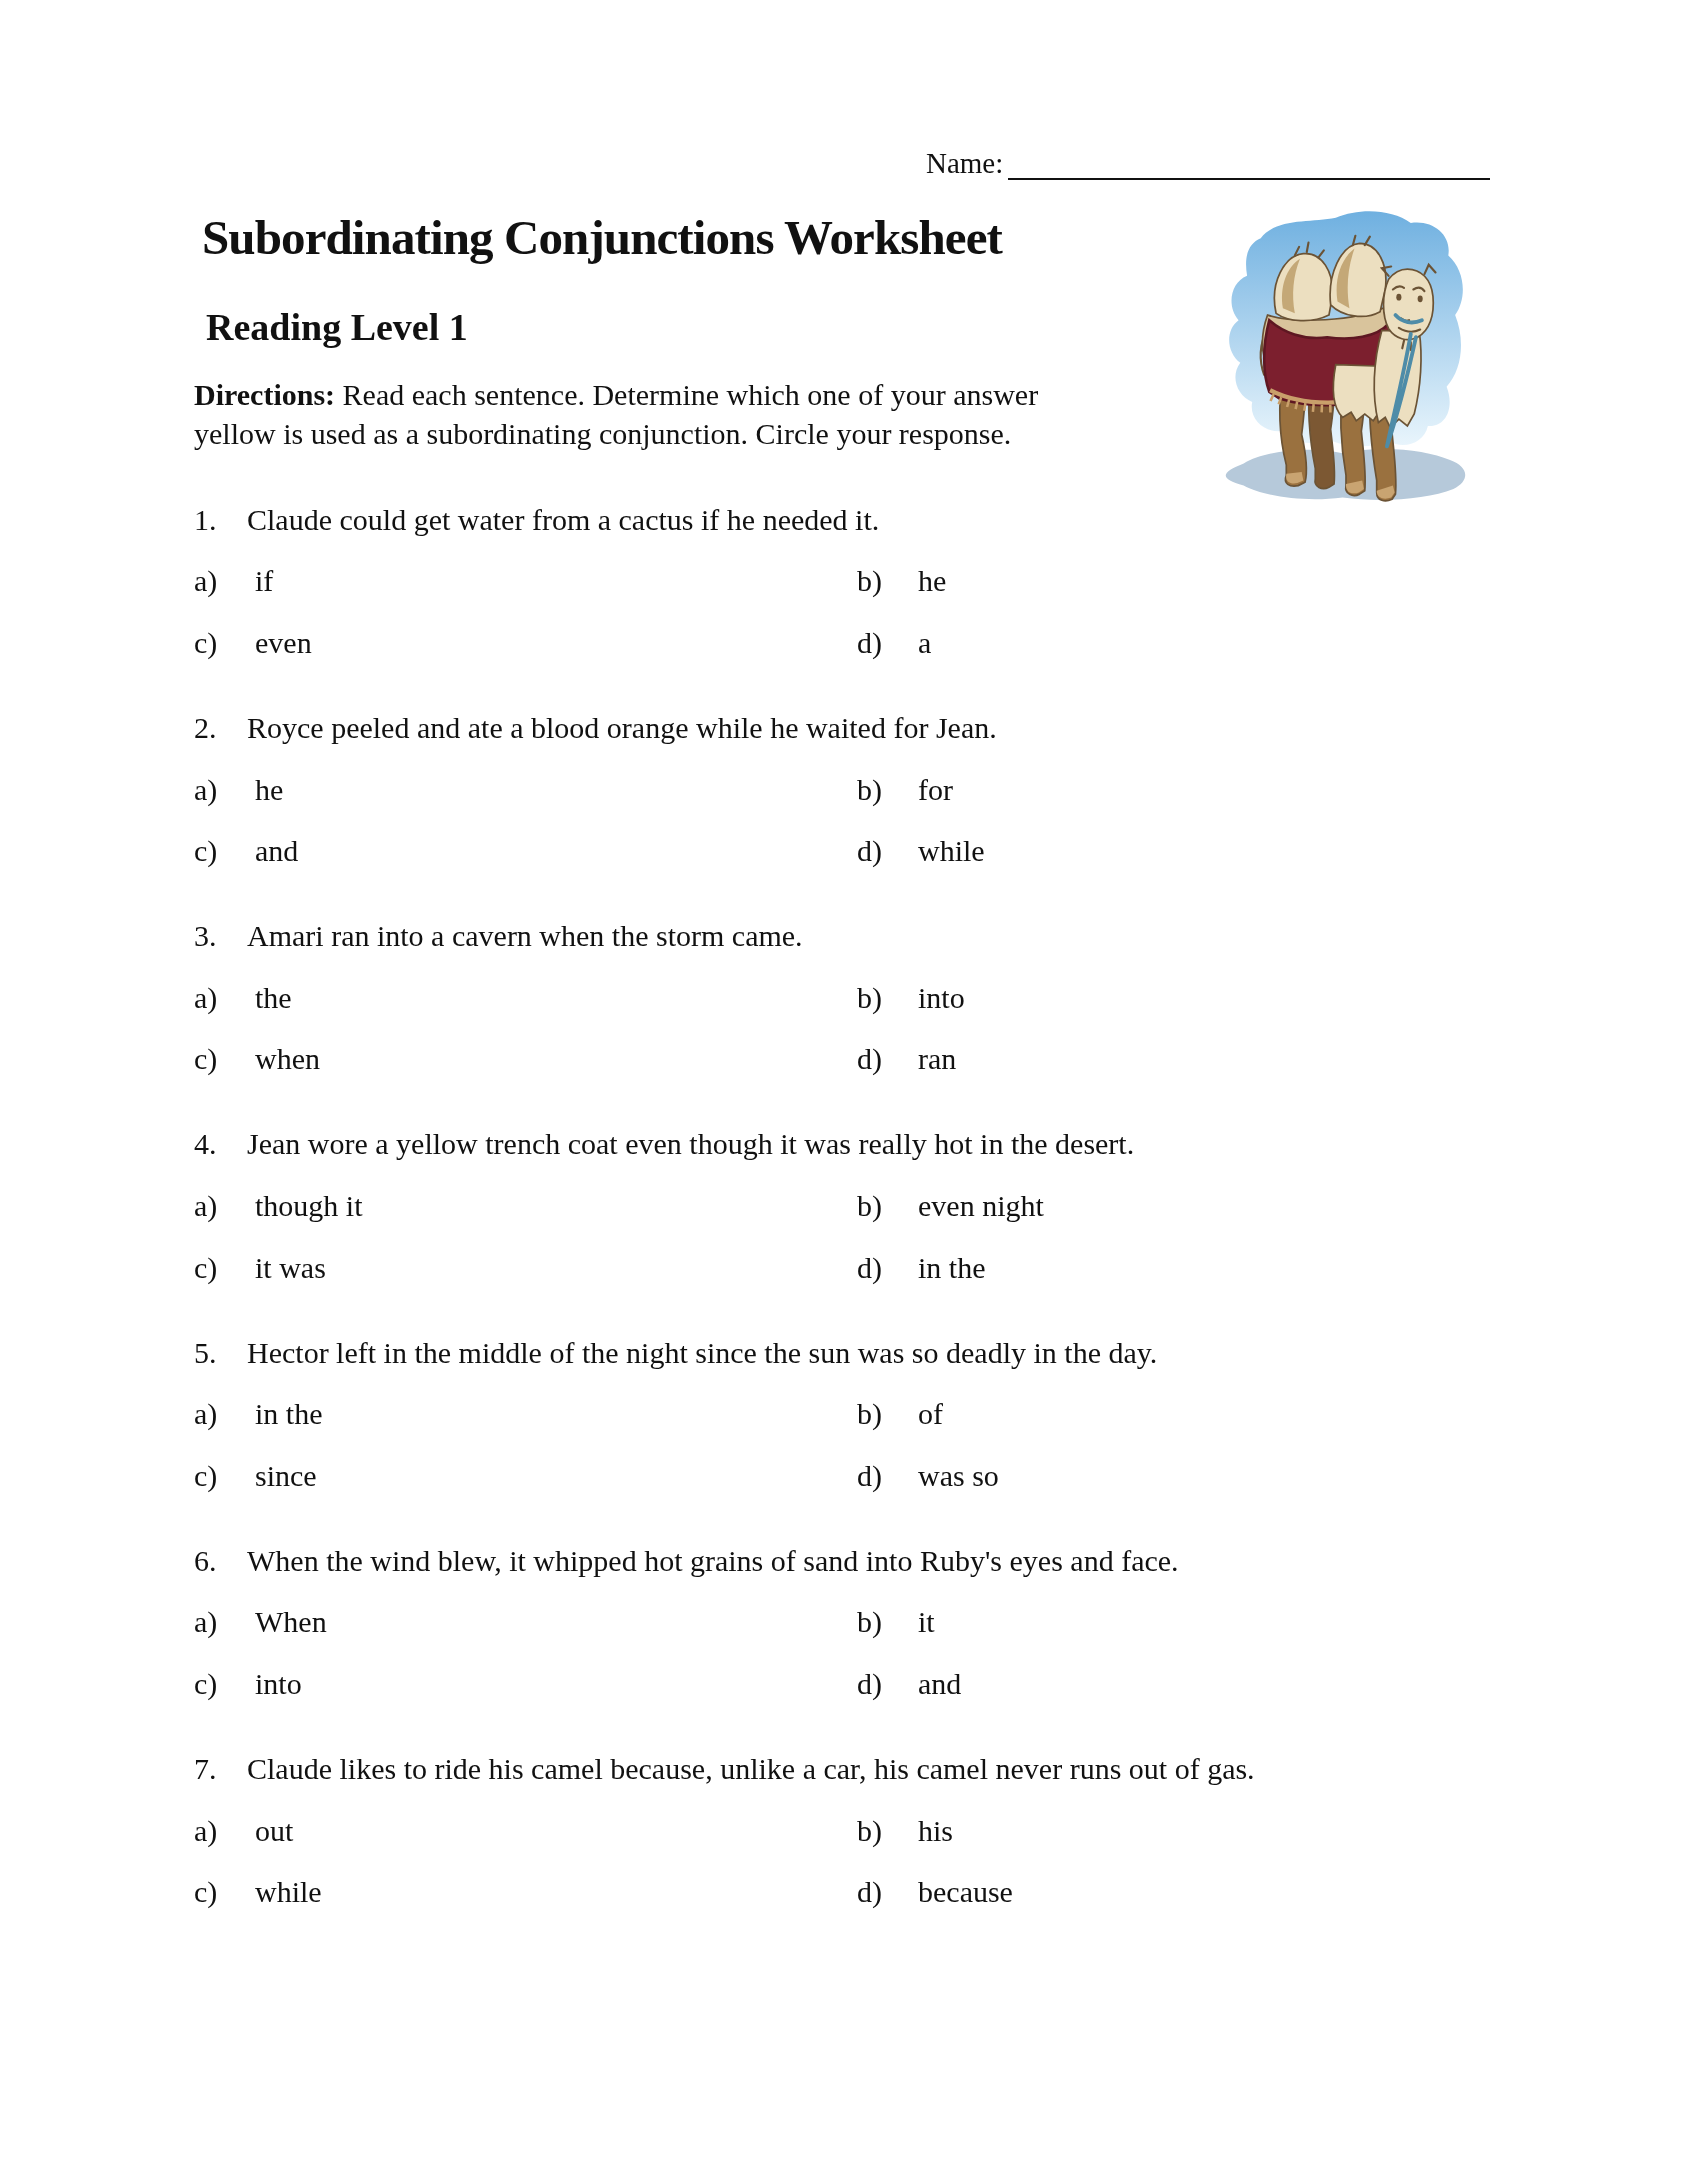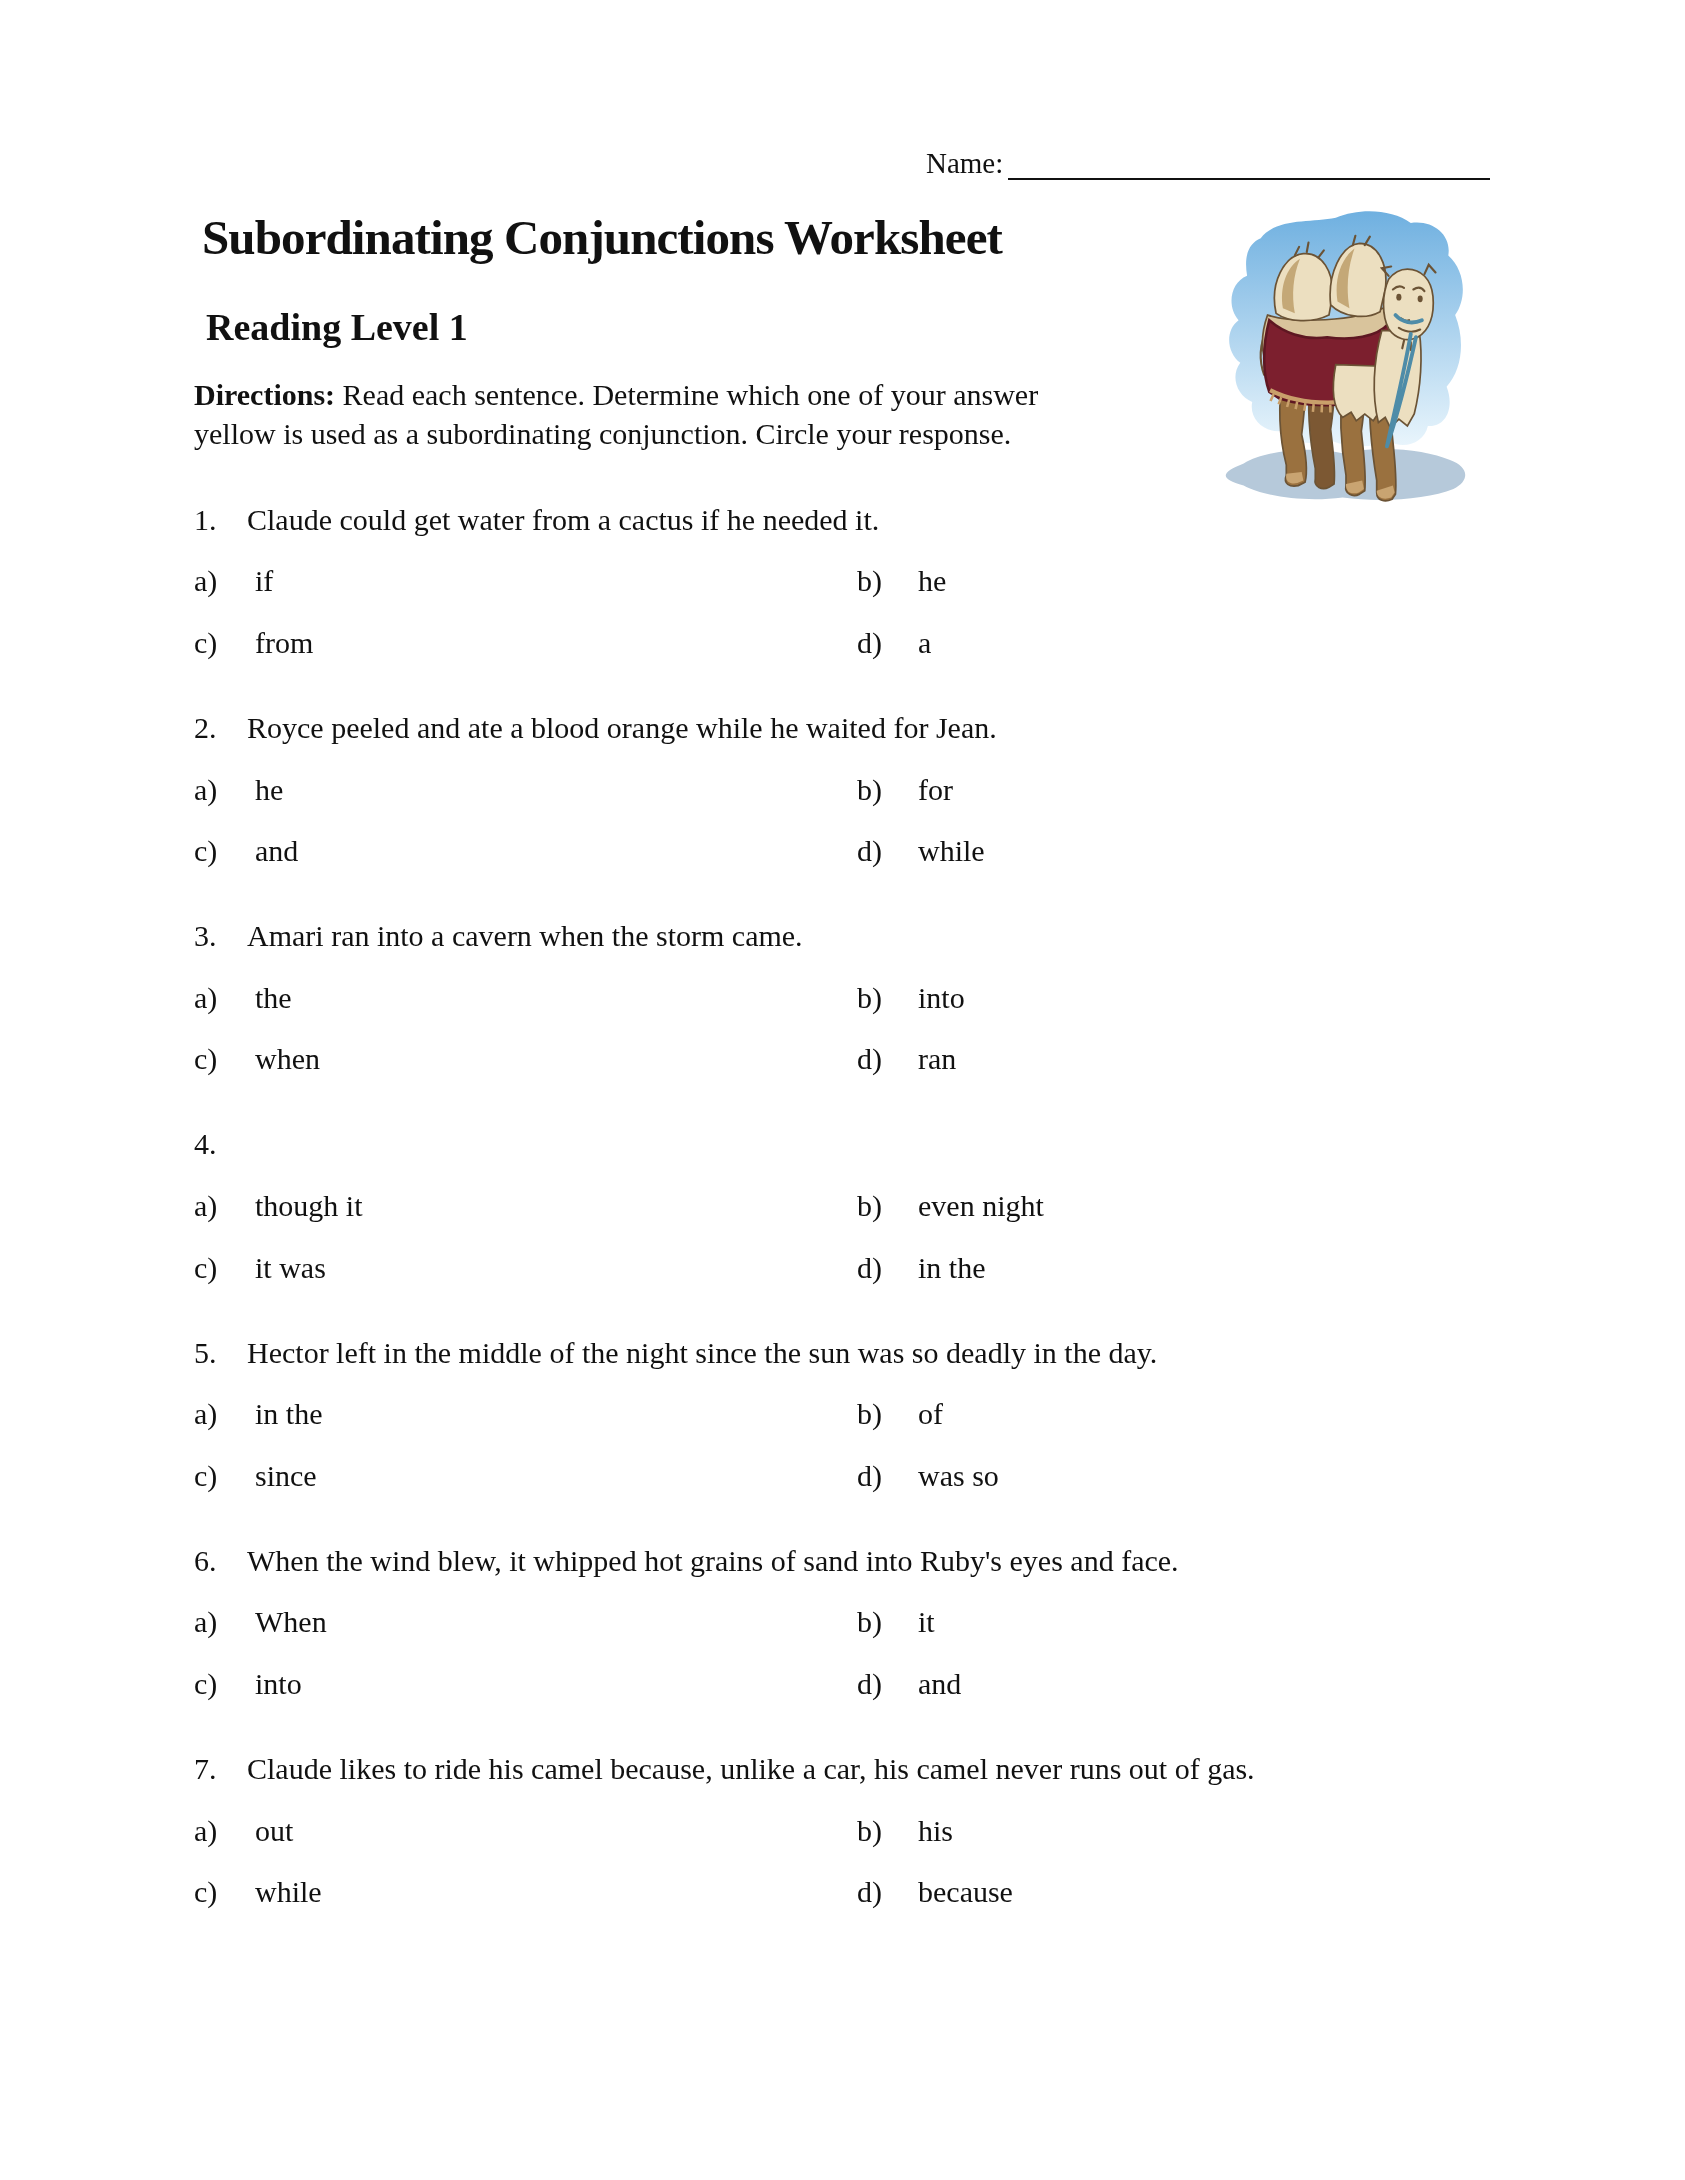--- a/index.html
+++ b/index.html
@@ -125,21 +125,21 @@
             <span class="opt-text">if</span>
           </div>
           <div class="option">
             <span class="opt-letter">b)</span>
             <span class="opt-text">he</span>
           </div>
         </div>
         <div class="opt-row">
           <div class="option left">
             <span class="opt-letter">c)</span>
-            <span class="opt-text">from</span>
+            <span class="opt-text">even</span>
           </div>
           <div class="option">
             <span class="opt-letter">d)</span>
             <span class="opt-text">a</span>
           </div>
         </div>
       </div>
       <div class="question">
         <div class="q-line">
           <span class="q-num">2.</span>
@@ -188,20 +188,21 @@
           </div>
           <div class="option">
             <span class="opt-letter">d)</span>
             <span class="opt-text">ran</span>
           </div>
         </div>
       </div>
       <div class="question">
         <div class="q-line">
           <span class="q-num">4.</span>
+          <span class="q-text">Jean wore a yellow trench coat even though it was really hot in the desert.</span>
         </div>
         <div class="opt-row">
           <div class="option left">
             <span class="opt-letter">a)</span>
             <span class="opt-text">though it</span>
           </div>
           <div class="option">
             <span class="opt-letter">b)</span>
             <span class="opt-text">even night</span>
           </div>

